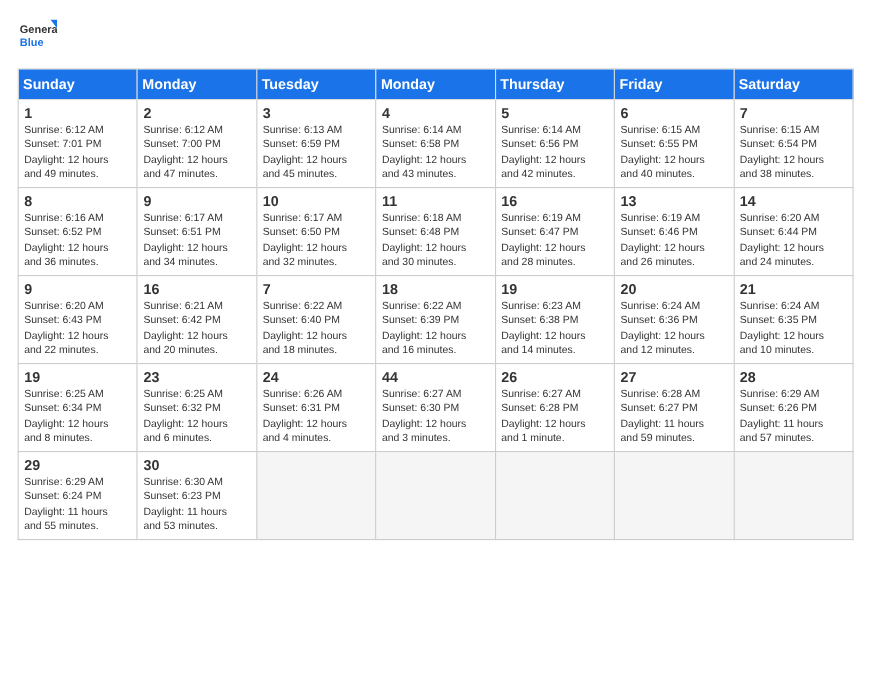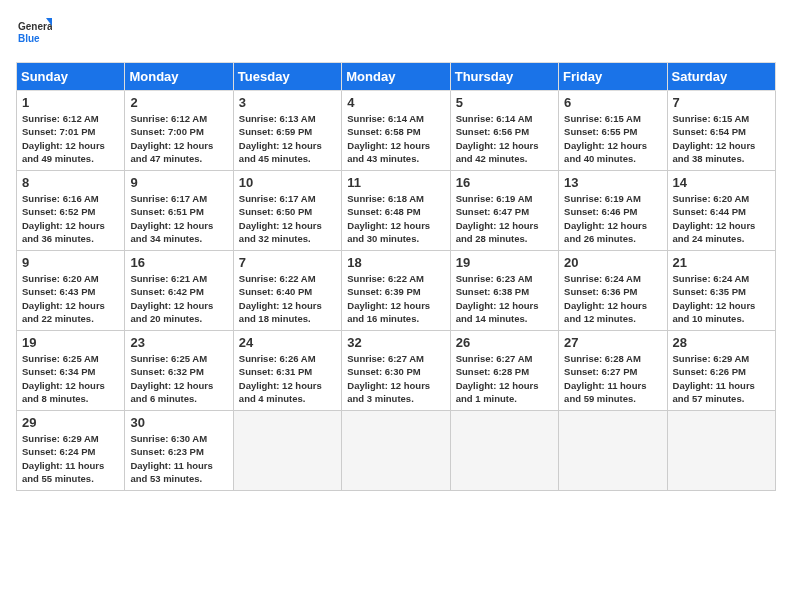--- a/index.html
+++ b/index.html
@@ -63,21 +63,20 @@
     .day-num {
       font-size: 13px;
       font-weight: bold;
       margin-bottom: 2px;
       display: block;
     }
     .day-detail {
       font-size: 9.5px;
       line-height: 1.4;
       color: #333;
-      font-weight: bold;
     }
   </style>
 </head>
 <body>
 
 <div class="header">
   <div class="logo">
   <svg width="36" height="36" viewBox="0 0 36 36">
     <text x="2" y="14" font-size="10" font-weight="bold" font-family="Arial" fill="#333">General</text>
     <text x="2" y="26" font-size="10" font-weight="bold" font-family="Arial" fill="#1a73e8">Blue</text>
@@ -320,21 +319,21 @@
         <td>
         <span class="day-num">24</span>
         <div class="day-detail">
           Sunrise: 6:26 AM<br>
           Sunset: 6:31 PM<br>
           Daylight: 12 hours<br>
           and 4 minutes.
         </div>
       </td>
         <td>
-        <span class="day-num">32</span>
+        <span class="day-num">44</span>
         <div class="day-detail">
           Sunrise: 6:27 AM<br>
           Sunset: 6:30 PM<br>
           Daylight: 12 hours<br>
           and 3 minutes.
         </div>
       </td>
         <td>
         <span class="day-num">26</span>
         <div class="day-detail">

